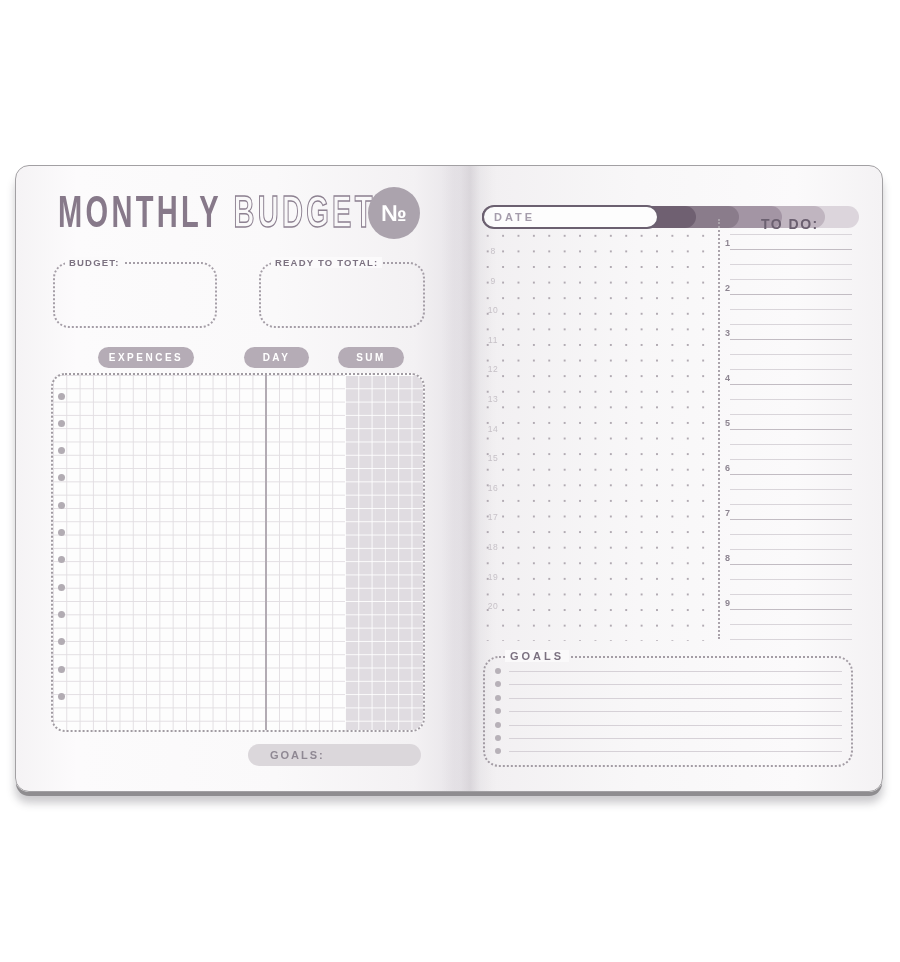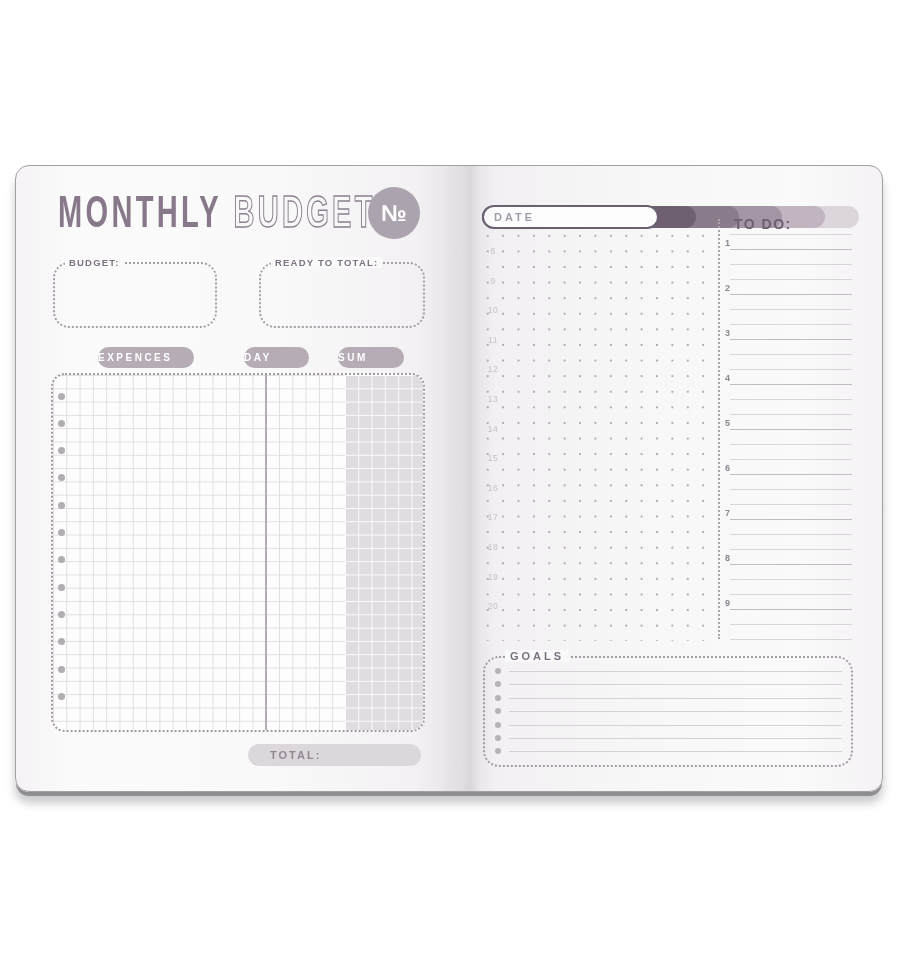--- a/index.html
+++ b/index.html
@@ -21,21 +21,21 @@
   .num-badge{position:absolute;left:352px;top:21px;width:52px;height:52px;border-radius:50%;
     background:#aba3ad;color:#fff;font-size:23px;font-weight:700;text-align:center;line-height:52px;}
 
   .dashed-box{position:absolute;border:2px dotted #a59ea7;border-radius:16px;}
   .box-income{left:37px;top:96px;width:160px;height:62px;}
   .box-ready{left:243px;top:96px;width:162px;height:62px;}
   .box-label{position:absolute;top:-7px;left:10px;background:#fbfafb;padding:0 4px;
     font-size:9.5px;font-weight:700;letter-spacing:1.2px;color:#7c7281;white-space:nowrap;}
 
   .col-pill{position:absolute;top:181px;height:21px;border-radius:11px;background:#b5acb6;
-    color:#fff;font-size:10px;font-weight:700;letter-spacing:2.5px;line-height:21px;}
+    color:#fff;font-size:10px;font-weight:700;letter-spacing:2.5px;text-align:center;line-height:21px;}
   .pill-expences{left:82px;width:96px;}
   .pill-day{left:228px;width:65px;}
   .pill-sum{left:322px;width:66px;}
 
   .grid-box{position:absolute;left:35px;top:207px;width:370px;height:355px;
     border:2px dotted #a19ba2;border-radius:14px;overflow:hidden;background-color:#fdfdfd;
     background-image:linear-gradient(#e2dee2 1px,transparent 1px),linear-gradient(90deg,#e2dee2 1px,transparent 1px);
     background-size:13.3px 13.3px;}
   .day-divider{position:absolute;left:212px;top:0;bottom:0;width:1.5px;background:#b2abb3;}
   .sum-shade{position:absolute;left:292px;right:0;top:0;bottom:0;background-color:#e0dce1;
@@ -54,21 +54,21 @@
     border:2px solid #6b6070;border-radius:13px;box-sizing:border-box;
     color:#a49cab;font-size:11px;font-weight:700;letter-spacing:3px;line-height:20px;padding-left:10px;}
 
   .dots-grid{position:absolute;left:463px;top:60px;width:238px;height:415px;
     background-image:radial-gradient(circle,#b1aab2 1.2px,rgba(177,170,178,0) 1.5px);
     background-size:15.4px 15.6px;background-position:1px 2px;}
   .hour-label{position:absolute;left:468px;width:18px;height:10px;text-align:center;
     font-size:8.5px;color:#c7c2c8;letter-spacing:.5px;}
 
   .todo-sep{position:absolute;left:702px;top:53px;height:420px;width:0;border-left:2px dotted #aaa3ab;}
-  .todo-header{position:absolute;left:718px;top:50px;font-size:14px;font-weight:700;
+  .todo-header{position:absolute;left:745px;top:50px;font-size:14px;font-weight:700;
     letter-spacing:1.5px;color:#6b6070;}
   .todo-line{position:absolute;left:714px;width:122px;height:0;border-top:1px solid #d9d5da;}
   .todo-line.numbered{border-top:1.5px solid #c2bcc3;}
   .todo-num{position:absolute;left:-5px;top:-12px;font-size:9px;color:#8d8591;font-weight:700;}
 
   .goals-box{position:absolute;left:467px;top:490px;width:366px;height:107px;
     border:2px dotted #a49da5;border-radius:16px;}
   .goals-label{position:absolute;top:-8px;left:20px;background:#faf9fa;padding:0 5px;
     font-size:11px;font-weight:700;letter-spacing:3px;color:#7b7180;}
   .goal-row{position:absolute;left:0;width:100%;height:14px;}
@@ -110,21 +110,21 @@
             <div class="ring-dot" style="top: 154px;"></div>
             <div class="ring-dot" style="top: 181.3px;"></div>
             <div class="ring-dot" style="top: 208.6px;"></div>
             <div class="ring-dot" style="top: 235.9px;"></div>
             <div class="ring-dot" style="top: 263.2px;"></div>
             <div class="ring-dot" style="top: 290.5px;"></div>
             <div class="ring-dot" style="top: 317.8px;"></div>
           </div>
       </div>
 
-      <div class="total-pill"><span>TOTAL:</span><span></span></div>
+      <div class="total-pill"><span>GOALS:</span><span></span></div>
     </div>
 
     <div>
       <div class="date-bar">
         <div>
             <div class="date-seg" style="width: 377px; background: rgb(220, 213, 220);"></div>
             <div class="date-seg" style="width: 343px; background: rgb(192, 181, 192);"></div>
             <div class="date-seg" style="width: 300px; background: rgb(163, 149, 164);"></div>
             <div class="date-seg" style="width: 257px; background: rgb(138, 124, 139);"></div>
             <div class="date-seg" style="width: 214px; background: rgb(111, 96, 113);"></div>

